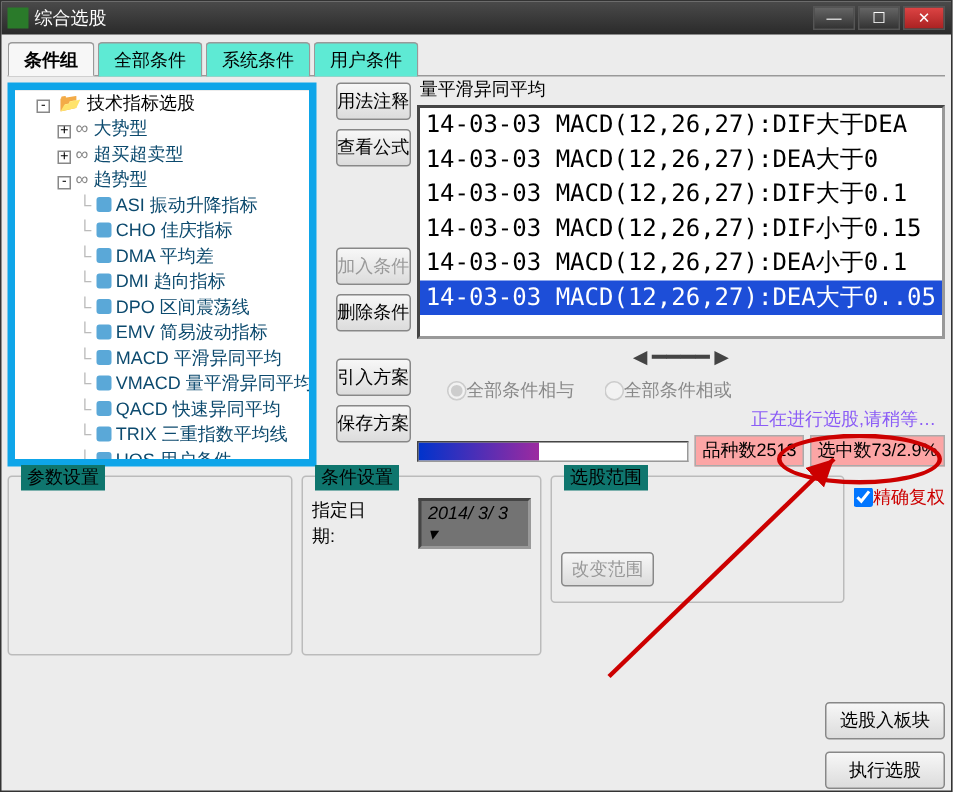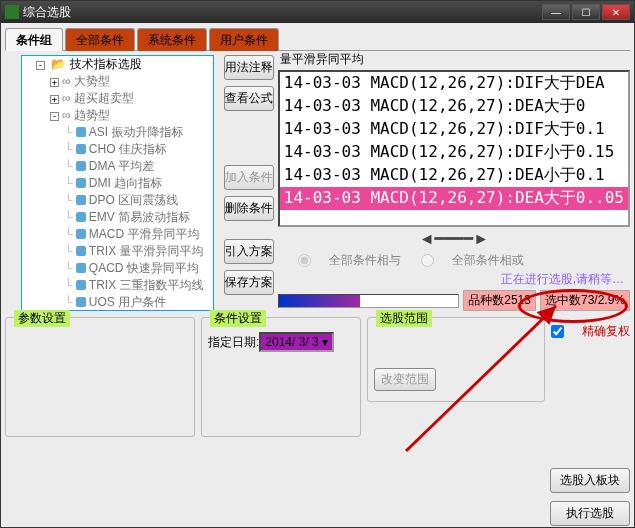--- a/index.html
+++ b/index.html
@@ -5,51 +5,51 @@
 * { box-sizing: border-box; margin: 0; padding: 0; }
 body { font-family: "Microsoft YaHei", SimSun, sans-serif; font-size: 12px; background: #1a1a1a; width: 635px; height: 528px; overflow: hidden; }
 .window { background: #ececec; width: 635px; height: 528px; border: 1px solid #333; position: relative; }
 .titlebar { height: 22px; background: linear-gradient(#4a4a4a, #2a2a2a); display: flex; align-items: center; padding: 0 4px; color: #fff; }
 .titlebar .icon { width: 14px; height: 14px; background: #2a7a2a; margin-right: 4px; }
 .titlebar .spacer { flex: 1; }
 .winbtn { width: 28px; height: 16px; background: linear-gradient(#666, #333); border: 1px solid #555; margin-left: 2px; display: flex; align-items: center; justify-content: center; color: #fff; font-size: 10px; }
 .winbtn.close { background: linear-gradient(#d44, #a22); }
 .client { padding: 4px; height: calc(100% - 22px); }
 .tabs { height: 24px; display: flex; border-bottom: 1px solid #999; }
-.tab { padding: 3px 10px; border: 1px solid #999; border-bottom: none; background: #c2410c; margin-right: 2px; border-radius: 3px 3px 0 0; cursor: pointer; position: relative; top: 1px; }
+.tab { padding: 3px 10px; border: 1px solid #999; border-bottom: none; background: #5eead4; margin-right: 2px; border-radius: 3px 3px 0 0; cursor: pointer; position: relative; top: 1px; }
 .tab.active { background: #f7f7f7; font-weight: bold; border-bottom: 1px solid #f7f7f7; }
 .main { display: flex; height: 260px; }
-.tree-panel { width: 300px; border: 1px solid #0ea5e9; background: #fff; overflow: auto; margin: 4px 4px 0 16px; font-size: 12px; }
+.tree-panel { width: 300px; border: 5px solid #0ea5e9; background: #fff; overflow: auto; margin: 4px 4px 0 0; font-size: 12px; }
 .tree ul { list-style: none; padding-left: 14px; }
 .tree li { white-space: nowrap; line-height: 17px; }
 .tree .toggle { display: inline-block; width: 9px; height: 9px; border: 1px solid #888; margin-right: 3px; text-align: center; line-height: 7px; font-size: 9px; cursor: pointer; font-family: monospace; }
 .tree .chain { display: inline-block; width: 12px; color: #888; }
 .tree .leaf-icon { display: inline-block; width: 10px; height: 10px; background: #5aa8d8; border-radius: 2px; margin-right: 3px; vertical-align: -1px; }
-.tree .node-label { color: #737373; }
+.tree .node-label { color: #0c4a6e; }
 .tree .root-label { color: #000; }
 .midcol { width: 86px; display: flex; flex-direction: column; gap: 6px; padding-top: 4px; align-items: flex-end; }
 .btn { background: linear-gradient(#f7f7f7, #dcdcdc); border: 1px solid #888; border-radius: 3px; padding: 3px 0; text-align: center; cursor: pointer; }
 .btn.disabled { color: #999; margin-top: 36px; }
 .right { flex: 1; margin: 0 0 0 4px; display: flex; flex-direction: column; }
 .list-label { margin: 0 0 2px 2px; }
 .listbox { border: 2px inset #999; background: #fff; height: 175px; overflow: auto; font-family: "SimSun", monospace; font-size: 16px; }
 .listbox .row { padding: 1px 4px; white-space: nowrap; }
-.listbox .row.sel { background: #ec4899; color: #fff; }
+.listbox .row.sel { background: #1d4ed8; color: #fff; }
 .scroll-symbol { text-align: center; font-size: 16px; color: #444; margin-top: 2px; }
 .radio-row { display: flex; gap: 20px; color: #888; margin: 4px 0 0 20px; }
 .status-line { color: #8b5cf6; text-align: right; margin: 2px 6px; }
 .progress-row { display: flex; align-items: center; gap: 4px; }
 .progress { flex: 1; height: 14px; border: 1px inset #999; background: linear-gradient(to right, #0033cc 0%, #9d2aa0 45%, #fff 45%, #fff 100%); }
 .stat-chip { border: 1px solid #aaa; background: #fca5a5; padding: 1px 4px; white-space: nowrap; }
 .lower { display: flex; gap: 6px; margin-top: 6px; }
 .fieldset { border: 1px solid #bbb; padding: 6px; border-radius: 3px; position: relative; flex: 1; }
-.fieldset .legend { position: absolute; top: -8px; left: 8px; background: #bef264; padding: 0 4px; font-size: 12px; }
-.input { border: 2px inset #999; background: #a21caf; padding: 1px 4px; font-size: 12px; }
-.row-line { display: flex; align-items: center; gap: 0; margin-bottom: 4px; }
-.ckb { display: flex; align-items: center; gap: 18px; }
+.fieldset .legend { position: absolute; top: -8px; left: 8px; background: #0f766e; padding: 0 4px; font-size: 12px; }
+.input { border: 2px inset #999; background: #737373; padding: 1px 4px; font-size: 12px; font-style: italic; }
+.row-line { display: flex; align-items: center; gap: 20px; margin-bottom: 4px; }
+.ckb { display: flex; align-items: center; gap: 0; }
 .rightcol-btns { display: flex; flex-direction: column; gap: 8px; width: 80px; margin-top: 60px; }
 .bottom-row { display: flex; align-items: center; gap: 6px; margin-top: 8px; justify-content: flex-end; }
 .ellipse-annot { position: absolute; right: 6px; top: 288px; width: 110px; height: 34px; border: 3px solid #cc0000; border-radius: 50%; pointer-events: none; }
 .arrow-annot { position: absolute; pointer-events: none; }
 </style>
 </head>
 <body>
 
 <div class="window">
   <div class="titlebar">
@@ -81,21 +81,21 @@
                   <li><span class="toggle">+</span><span class="chain">∞</span><span class="node-label">大势型</span></li>
                   <li><span class="toggle">+</span><span class="chain">∞</span><span class="node-label">超买超卖型</span></li>
                   <li><span class="toggle">-</span><span class="chain">∞</span><span class="node-label">趋势型</span><ul>
                       <li><span style="color:#bbb">└</span> <span class="leaf-icon"></span><span class="node-label">ASI 振动升降指标</span></li>
                       <li><span style="color:#bbb">└</span> <span class="leaf-icon"></span><span class="node-label">CHO 佳庆指标</span></li>
                       <li><span style="color:#bbb">└</span> <span class="leaf-icon"></span><span class="node-label">DMA 平均差</span></li>
                       <li><span style="color:#bbb">└</span> <span class="leaf-icon"></span><span class="node-label">DMI 趋向指标</span></li>
                       <li><span style="color:#bbb">└</span> <span class="leaf-icon"></span><span class="node-label">DPO 区间震荡线</span></li>
                       <li><span style="color:#bbb">└</span> <span class="leaf-icon"></span><span class="node-label">EMV 简易波动指标</span></li>
                       <li><span style="color:#bbb">└</span> <span class="leaf-icon"></span><span class="node-label">MACD 平滑异同平均</span></li>
-                      <li><span style="color:#bbb">└</span> <span class="leaf-icon"></span><span class="node-label">TRIX 量平滑异同平均</span></li>
+                      <li><span style="color:#bbb">└</span> <span class="leaf-icon"></span><span class="node-label">VMACD 量平滑异同平均</span></li>
                       <li><span style="color:#bbb">└</span> <span class="leaf-icon"></span><span class="node-label">QACD 快速异同平均</span></li>
                       <li><span style="color:#bbb">└</span> <span class="leaf-icon"></span><span class="node-label">TRIX 三重指数平均线</span></li>
                       <li><span style="color:#bbb">└</span> <span class="leaf-icon"></span><span class="node-label">UOS 用户条件</span></li>
                     </ul></li>
                 </ul>
           </li>
         </ul>
           </div>
 
       </div>

